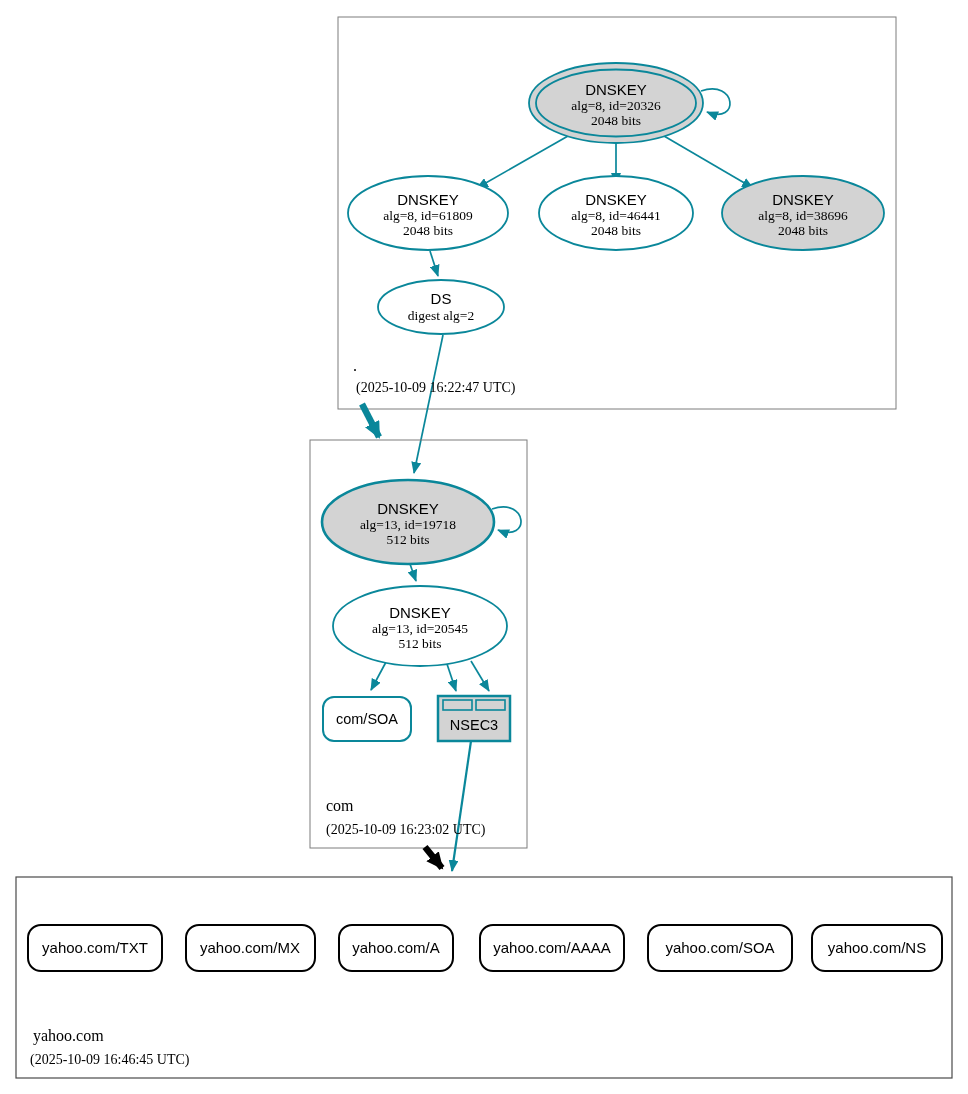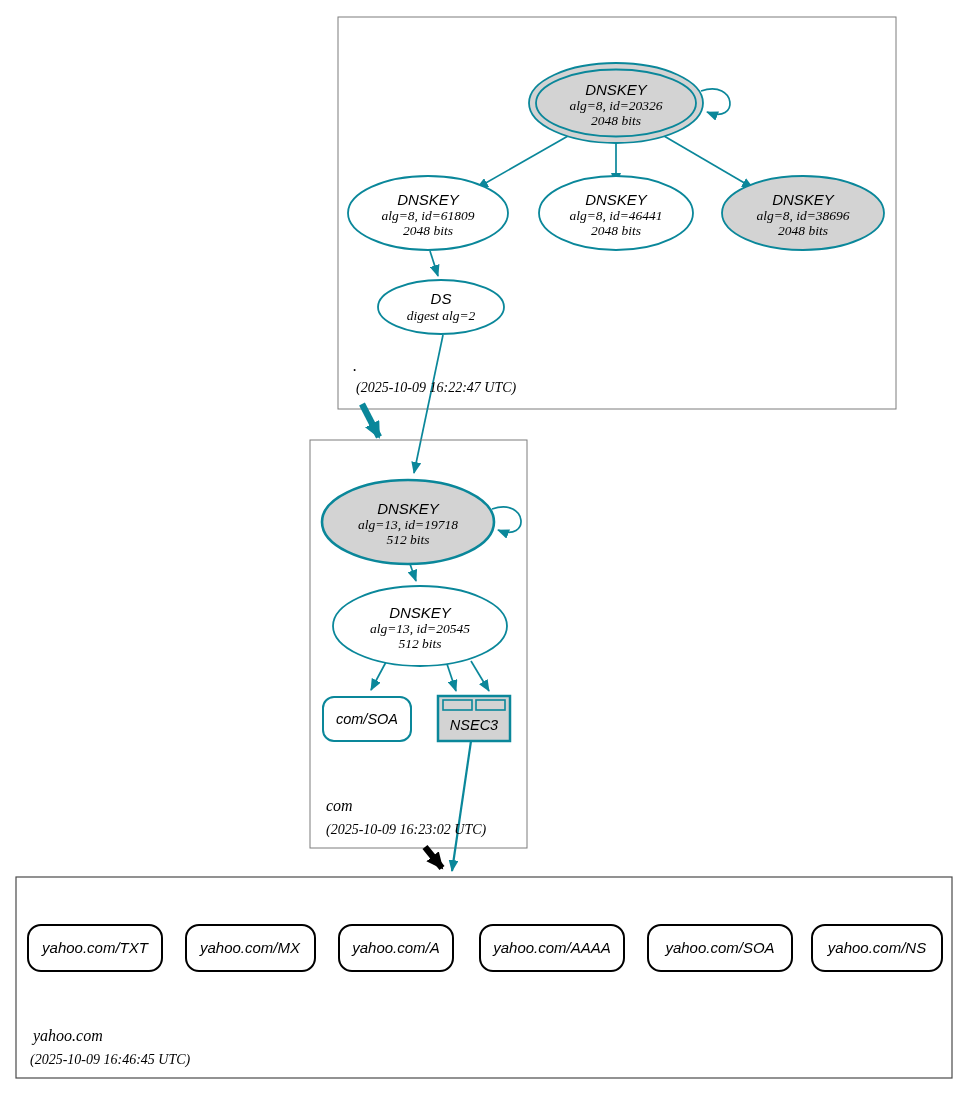--- a/index.html
+++ b/index.html
@@ -1,21 +1,20 @@
 <!DOCTYPE html>
 <html><head>
 <meta charset="utf-8">
 <style>
   html,body{margin:0;padding:0;background:#ffffff;}
   .canvas{
     position:relative;
     width:968px;height:1094px;
     background:#ffffff;
     font-family:"Liberation Serif", serif;
-    font-style:italic;
   }
   svg{position:absolute;left:0;top:0;}
   text{fill:#000000;}
   .t-title{font-family:"Liberation Sans", sans-serif;font-size:15px;text-anchor:middle;}
   .t-detail{font-family:"Liberation Serif", serif;font-size:13.5px;text-anchor:middle;}
   .t-node{font-family:"Liberation Sans", sans-serif;font-size:14.5px;text-anchor:middle;}
   .t-rrset{font-family:"Liberation Sans", sans-serif;font-size:15px;text-anchor:middle;}
   .t-zone{font-family:"Liberation Serif", serif;font-size:16px;text-anchor:start;}
   .t-ts{font-family:"Liberation Serif", serif;font-size:14px;text-anchor:start;}
   .zonebox{fill:none;stroke:#7d7d7d;stroke-width:1;}

